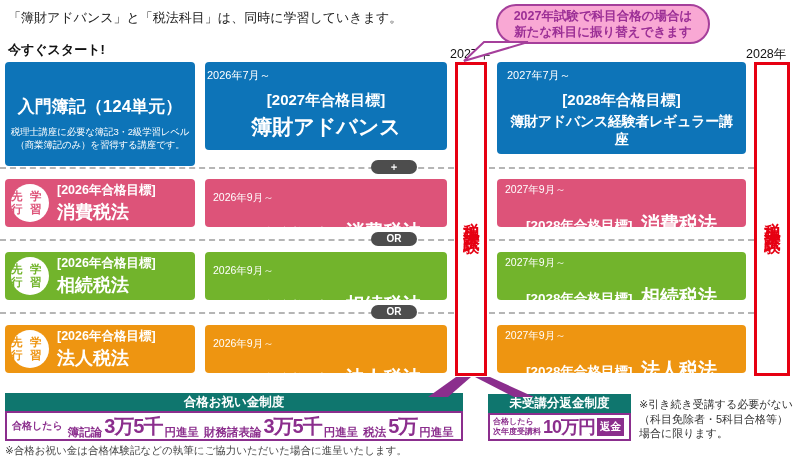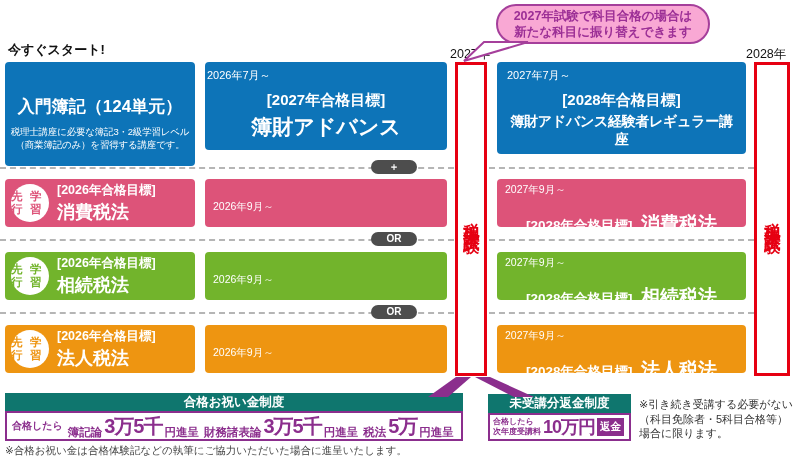--- a/index.html
+++ b/index.html
@@ -60,21 +60,21 @@
   
   .r2{top:179px;} .r3{top:252px;} .r4{top:325px;}
   .srow-left{left:5px;width:190px;height:48px;display:flex;align-items:center;padding-left:6px;}
   .circle{width:38px;height:38px;border-radius:50%;background:#fff;flex:0 0 38px;
           display:flex;flex-direction:row;align-items:center;justify-content:center;
           font-size:11.5px;font-weight:bold;line-height:1.15;}
   .c-pink{color:#dd5379;} .c-green{color:#72b42c;} .c-orange{color:#ee9511;}
   .left-text{margin-left:8px;}
   .left-target{font-size:12.5px;font-weight:bold;}
   .left-subject{font-size:18px;font-weight:bold;margin-top:1px;}
-  .srow-mid{left:205px;width:242px;height:48px;padding:21px 8px;}
+  .srow-mid{left:205px;width:242px;height:48px;padding:12px 8px;}
   .srow-right{left:497px;width:249px;height:48px;padding:4px 8px;}
   .srow-period{font-size:10.5px;}
   .srow-main{text-align:center;margin-top:14px;white-space:nowrap;}
   .main-target{font-size:13.5px;font-weight:bold;}
   .main-subject{font-size:19px;font-weight:bold;margin-left:4px;}
 
   
   .arrows{left:428px;top:377px;z-index:3;}
 
   
@@ -100,20 +100,21 @@
   .refund-amount{font-size:18px;font-weight:bold;color:#8b2e8d;margin-left:2px;letter-spacing:-1px;}
   .refund-unit{background:#8b2e8d;color:#fff;font-size:10.5px;font-weight:bold;
                padding:2px 3px;margin-left:2px;}
   .refund-note{left:639px;top:397px;width:160px;font-size:11px;color:#333;line-height:1.32;}
 </style>
 </head>
 <body>
 
 <div class="page">
 
+  <div class="abs intro-line">「簿財アドバンス」と「税法科目」は、同時に学習していきます。</div>
   <div class="abs start-label">今すぐスタート!</div>
 
   <div class="abs callout">
     <div>2027年試験で科目合格の場合は</div>
     <div>新たな科目に振り替えできます</div>
   </div>
   <svg class="abs callout-tail" width="70" height="22">
     <polygon points="22,1 66,1 2,20" fill="#ffffff" stroke="#a53f9b" stroke-width="2"></polygon>
   </svg>
 

